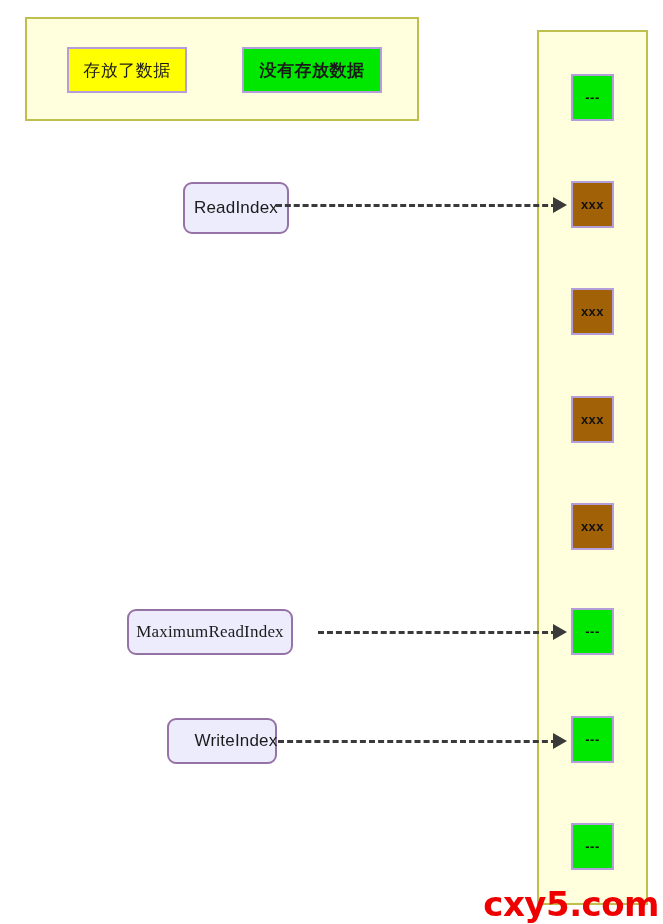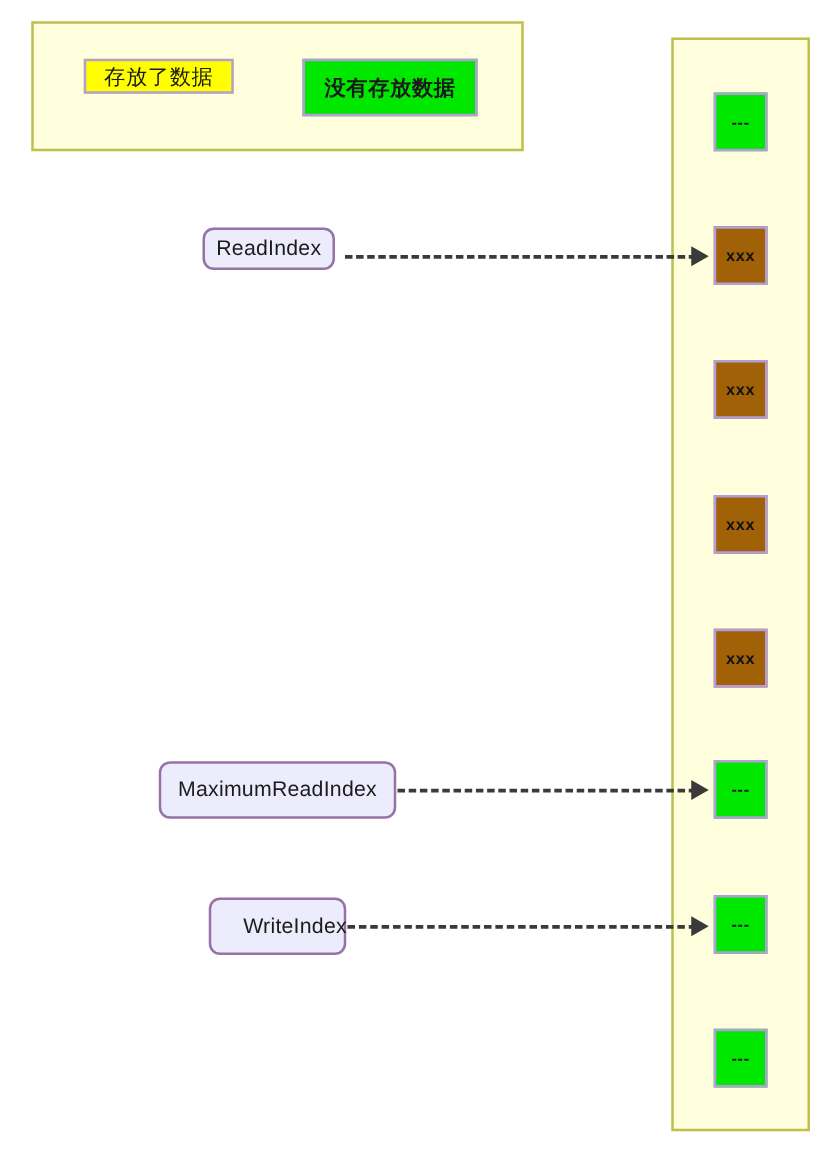--- a/index.html
+++ b/index.html
@@ -53,21 +53,21 @@
     align-items: center;
     justify-content: center;
     font-size: 17px;
     color: #1a1a1a;
     letter-spacing: 0.5px;
   }
   .legend-swatch.filled {
     left: 40px;
     top: 28px;
     width: 120px;
-    height: 28px;
+    height: 46px;
     background: #ffff00;
   }
   .legend-swatch.empty {
     left: 215px;
     top: 28px;
     width: 140px;
     height: 46px;
     background: #00e800;
     font-weight: bold;
   }
@@ -181,32 +181,33 @@
       <span>---</span>
     </div>
     <div class="buffer-cell c-green" style="top:684px;">
       <span>---</span>
     </div>
     <div class="buffer-cell c-green" style="top:791px;">
       <span>---</span>
     </div>
   </div>
 
-  <div class="ptr-label" style="left:162px; top:182px; width:106px; height:34px;">
+  <div class="ptr-label" style="left:183px; top:182px; width:106px; height:52px;">
     <span>ReadIndex</span>
   </div>
   <div class="connector" style="left:276px; top:204px; width:281px;"></div>
   <div class="arrow-head" style="left:553px; top:197px;"></div>
 
-  <div class="ptr-label" style="left:127px; top:609px; width:190px; height:46px;">
+  <div class="ptr-label" style="left:127px; top:609px; width:166px; height:46px;font-family:Liberation Serif, serif;">
     <span>MaximumReadIndex</span>
   </div>
   <div class="connector" style="left:318px; top:631px; width:239px;"></div>
   <div class="arrow-head" style="left:553px; top:624px;"></div>
 
   <div class="ptr-label" style="left:167px; top:718px; width:110px; height:46px;padding-left:28px;">
     <span>WriteIndex</span>
   </div>
   <div class="connector" style="left:278px; top:740px; width:279px;"></div>
   <div class="arrow-head" style="left:553px; top:733px;"></div>
 
+  <div class="watermark">cxy5.com</div>
 
 </div>
 
 </body></html>

